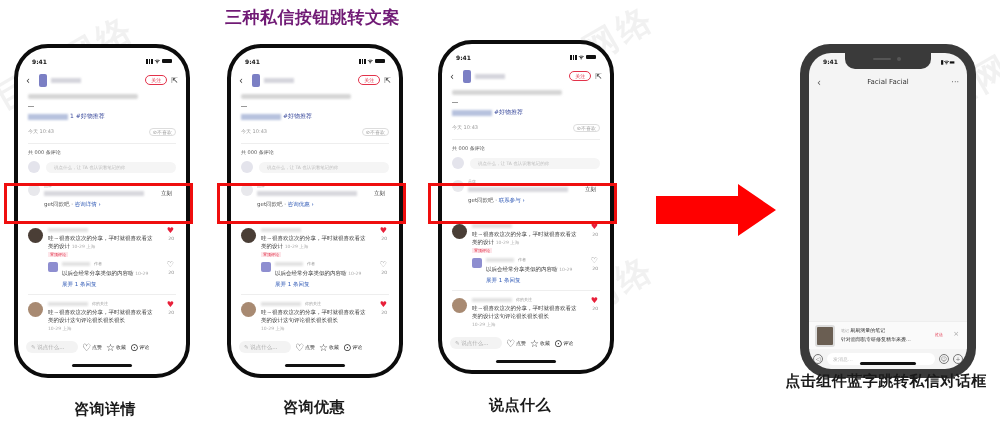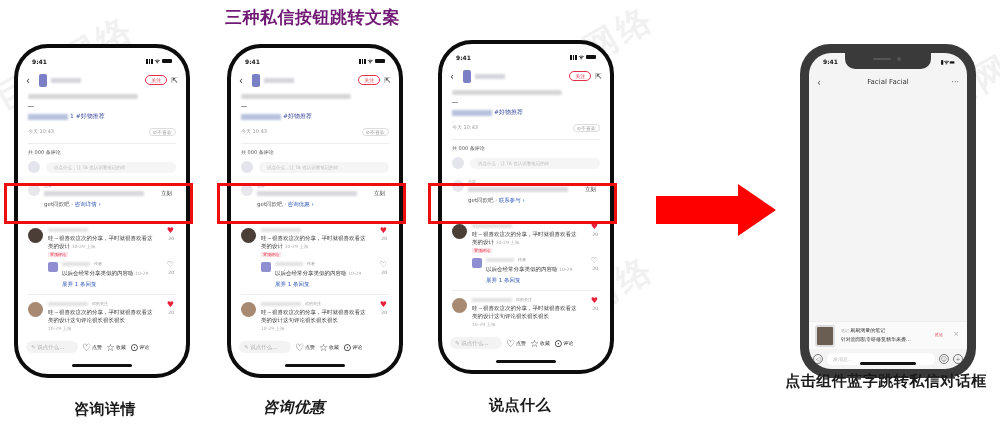--- a/index.html
+++ b/index.html
@@ -359,21 +359,21 @@
     </div>
     <div class="home-bar" style="top:316px;"></div>
   </div>
   </div>
 
 <div class="highlight" style="left:4px; top:183px; width:189px; height:41px;"></div>
 <div class="highlight" style="left:217px; top:183px; width:189px; height:41px;"></div>
 <div class="highlight" style="left:428px; top:183px; width:189px; height:41px;"></div>
 
 <div class="caption" style="left:55px; top:400px; width:100px;">咨询详情</div>
-<div class="caption" style="left:244px; top:398px; width:100px;font-style:italic;">咨询优惠</div>
+<div class="caption" style="left:264px; top:398px; width:100px;">咨询优惠</div>
 <div class="caption" style="left:470px; top:396px; width:100px;">说点什么</div>
 
 <svg class="arrow" viewBox="0 0 120 52">
   <polygon points="0,12 82,12 82,0 120,26 82,52 82,40 0,40" fill="#ff0000"></polygon>
 </svg>
 
 <div class="chat-phone">
   <div class="chat-screen">
     <div class="notch">
         <span class="speaker"></span>

